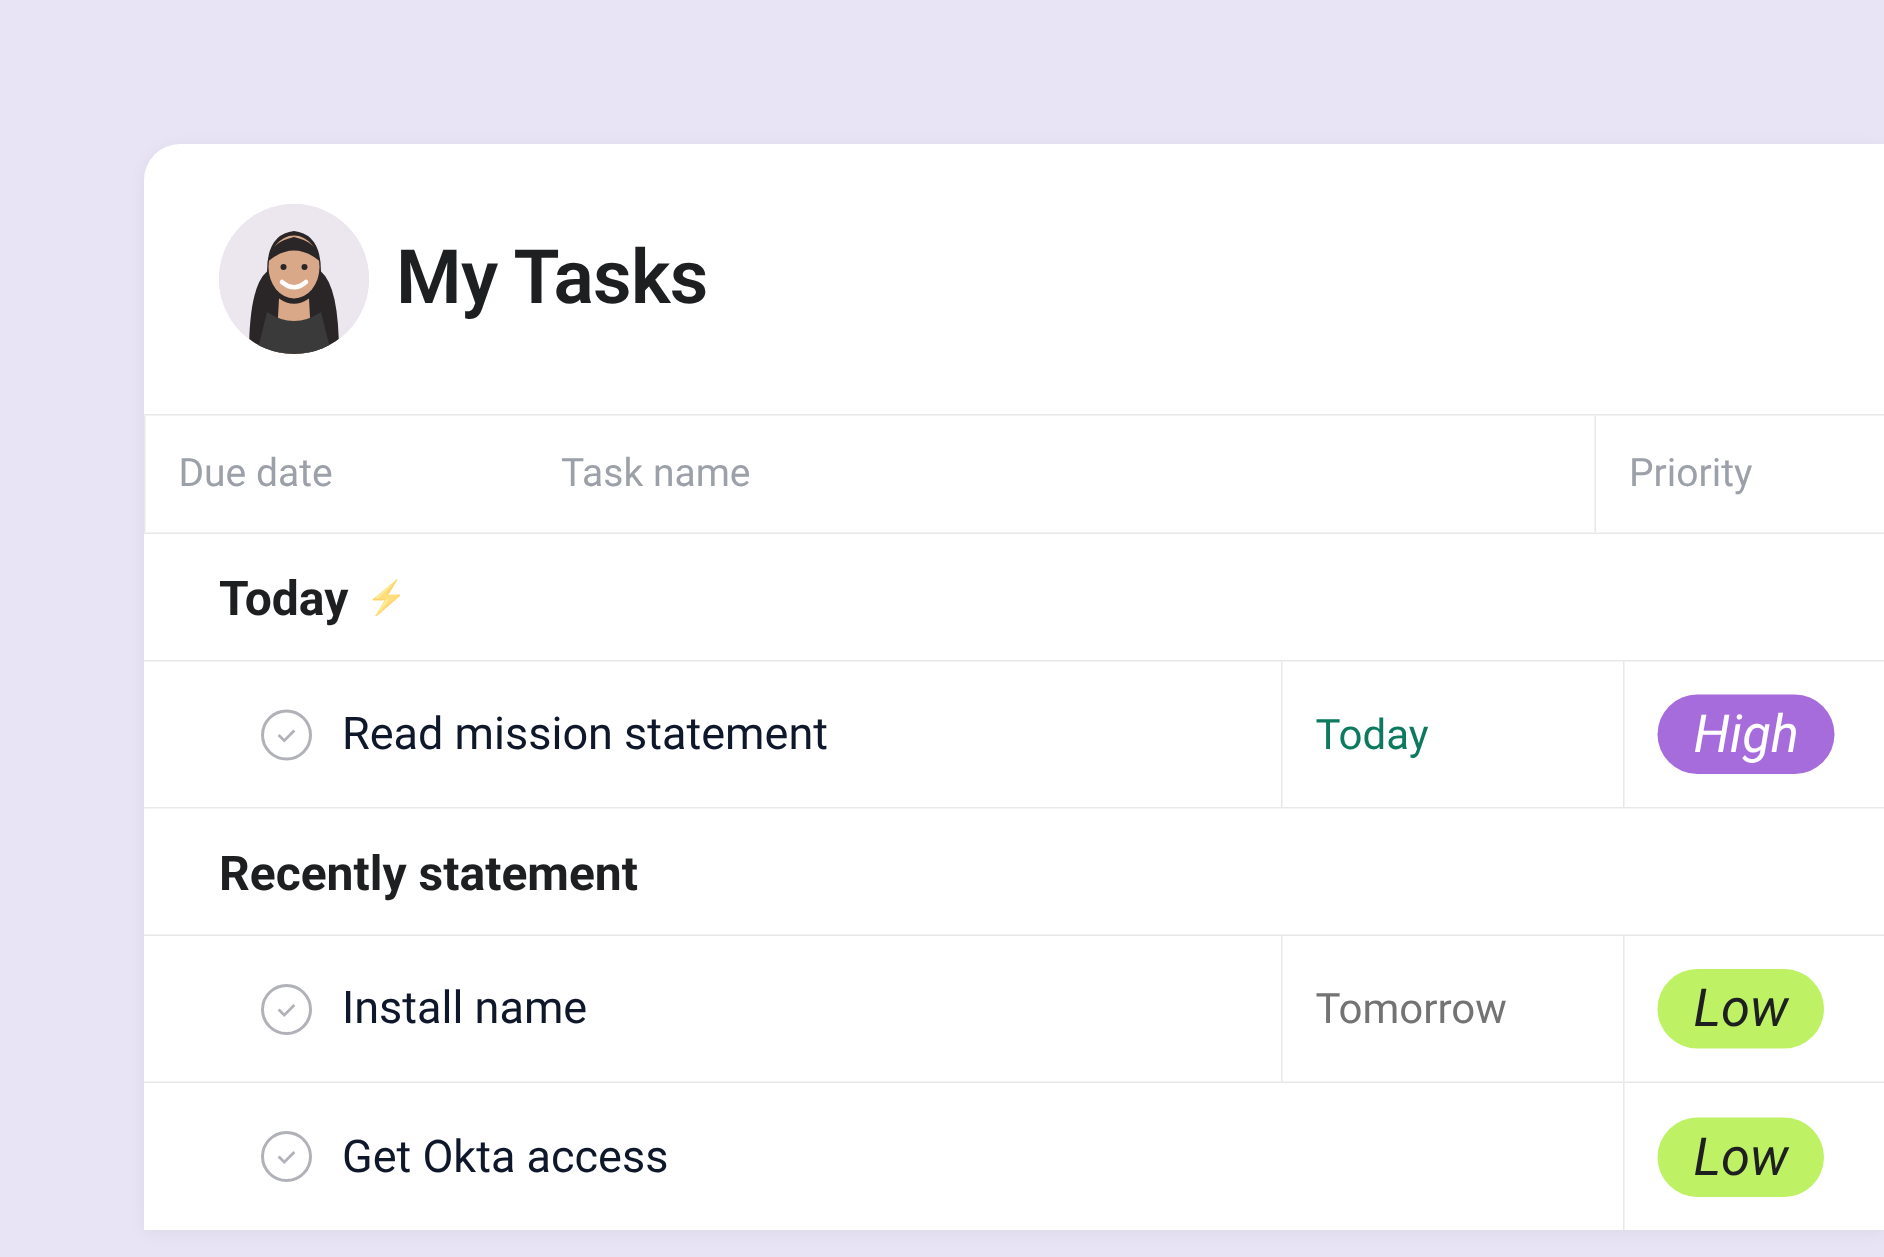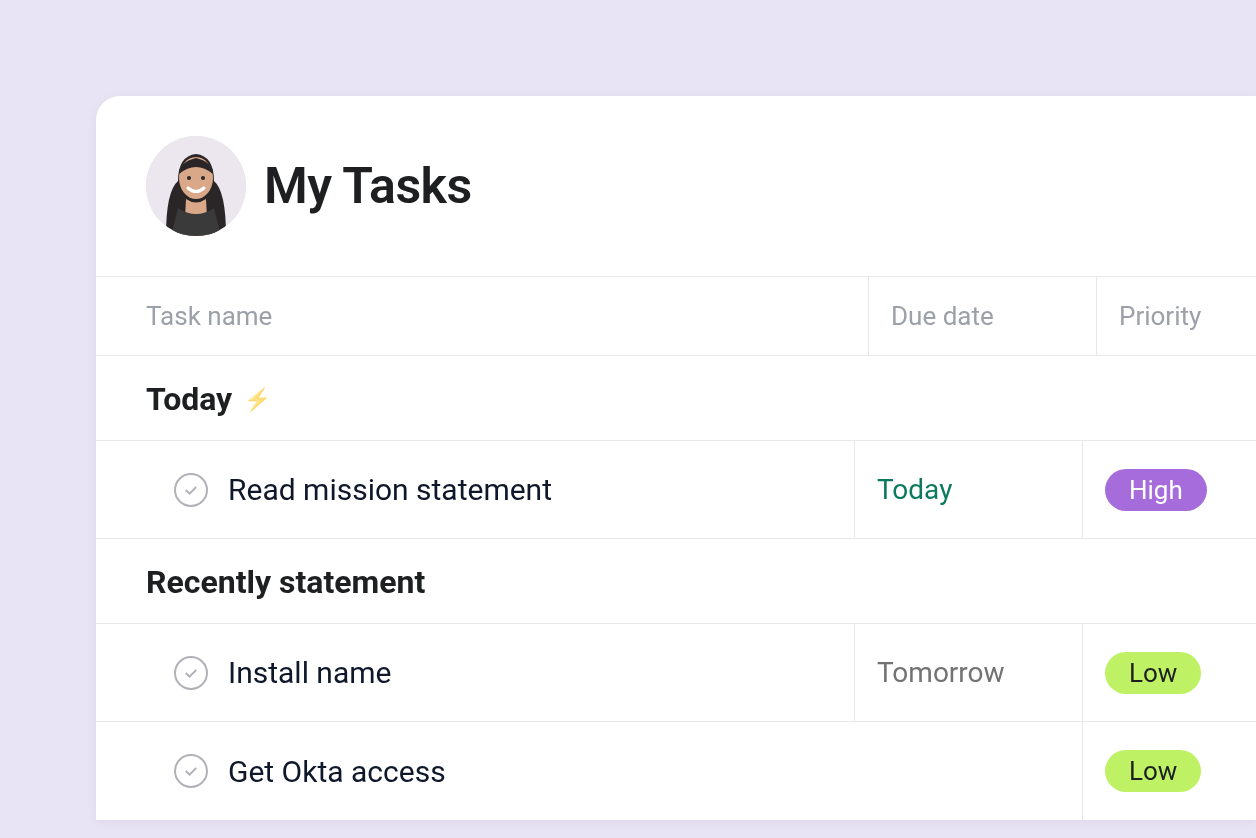--- a/index.html
+++ b/index.html
@@ -69,21 +69,21 @@
     }
     .col-due {
       width: 228px;
       padding-left: 22px;
       border-left: 1px solid #e8e8e9;
       height: 100%;
       display: flex;
       align-items: center;
     }
     .col-priority {
-      width: 160px;
+      width: 193px;
       padding-left: 22px;
       border-left: 1px solid #e8e8e9;
       height: 100%;
       display: flex;
       align-items: center;
     }
     .section-header {
       display: flex;
       align-items: center;
       gap: 12px;
@@ -152,24 +152,25 @@
     .priority-cell {
       width: 174px;
       padding-left: 22px;
       border-left: 1px solid #e8e8e9;
       height: 100%;
       display: flex;
       align-items: center;
     }
     .pill {
       border-radius: 999px;
-      font-size: 26px;
+      font-size: 35px;
       font-weight: 400;
       padding: 6px 24px;
       display: inline-block;
+      font-style: italic;
     }
     .pill.high {
       background: #a66cdb;
       color: #ffffff;
     }
     .pill.low {
       background: #bef264;
       color: #1e1f21;
     }
   </style>
@@ -188,22 +189,22 @@
         <circle cx="57" cy="42" r="2" fill="#2a2628"></circle>
         <path d="M 42 52 Q 50 59 58 52" stroke="#fff" stroke-width="3" fill="none" stroke-linecap="round"></path>
         <path d="M 40 63 Q 50 70 60 63 L 62 100 L 38 100 Z" fill="#d9a888"></path>
         <path d="M 25 100 L 32 72 Q 50 84 68 72 L 75 100 Z" fill="#3a3a3a"></path>
       </svg>
     </div>
     <h1 class="page-title">My Tasks</h1>
   </div>
 
   <div class="columns-row">
+    <div class="col col-due">Due date</div>
     <div class="col col-name">Task name</div>
-    <div class="col col-due">Due date</div>
     <div class="col col-priority">Priority</div>
   </div>
 
   <div class="section-header">
     <span>Today</span>
     <span class="bolt-icon">⚡</span>
   </div>
 
   <div class="task-row">
     <div class="task-name-cell">

